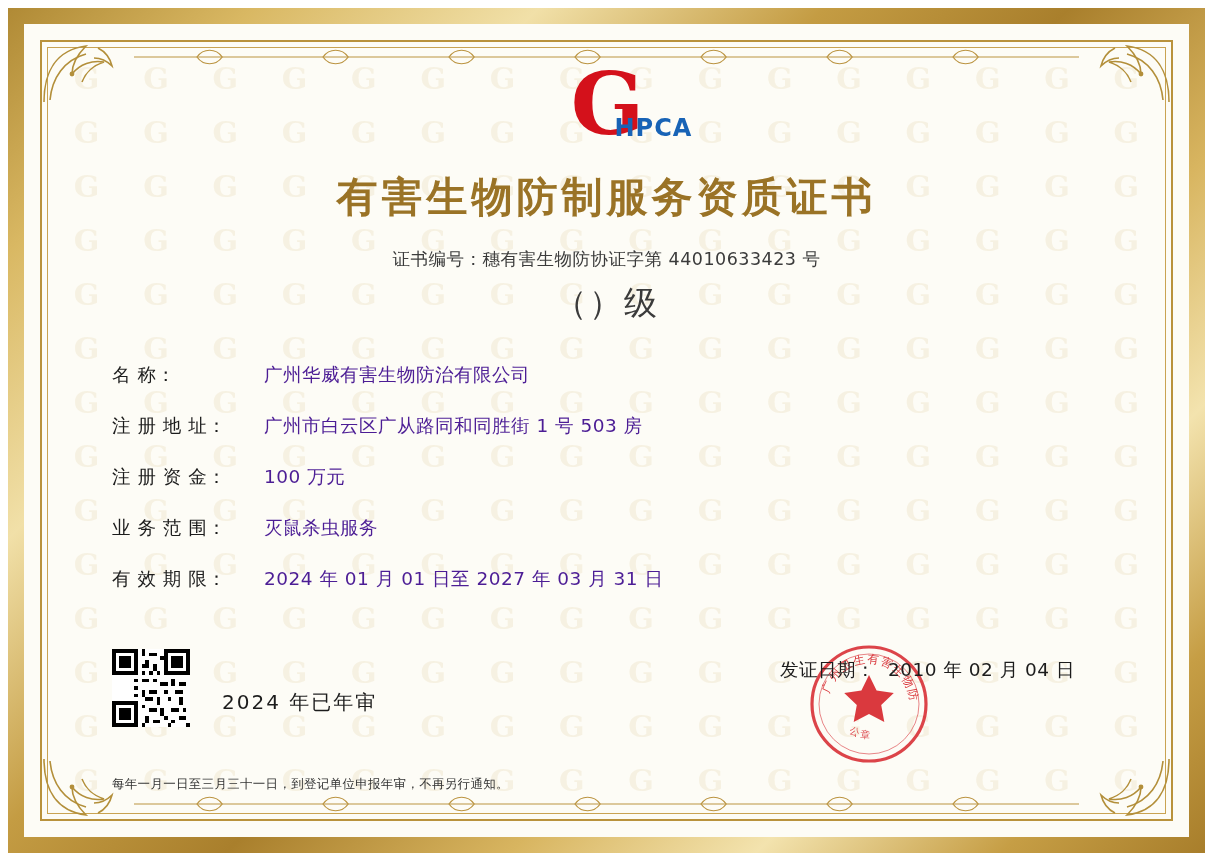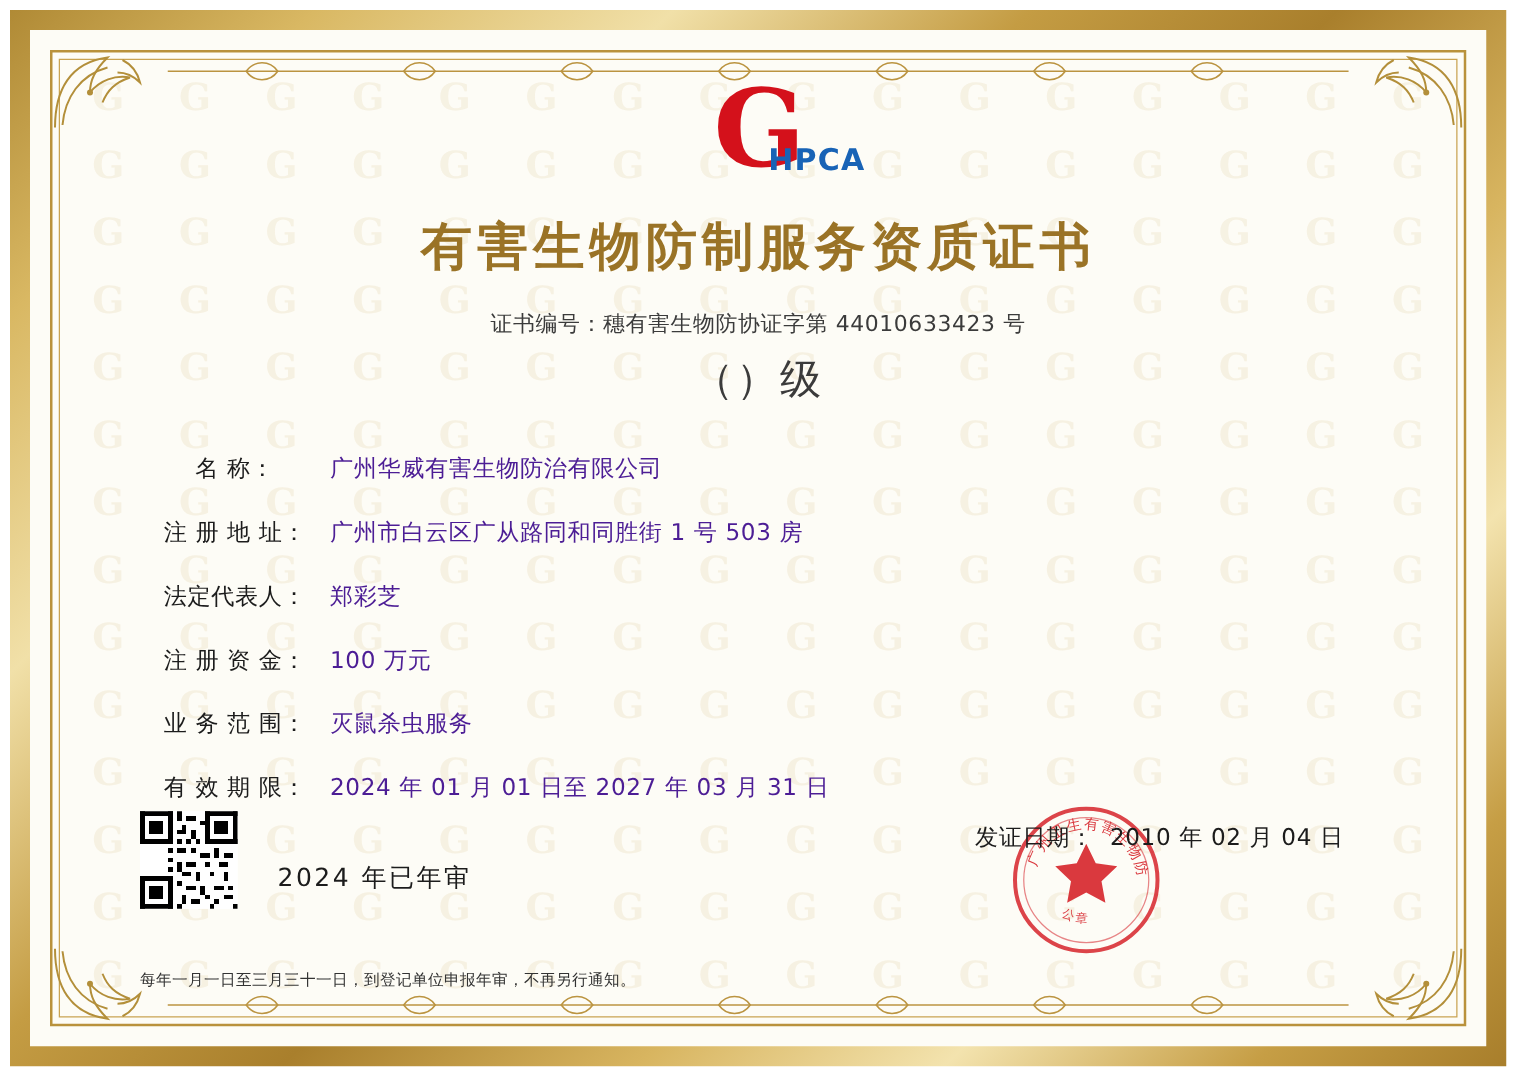--- a/index.html
+++ b/index.html
@@ -156,21 +156,20 @@
   .cert-grade {
     margin-top: 10px;
     text-align: center;
     font-size: 33px;
     color: #3b3b3b;
     letter-spacing: 2px;
   }
 
   .fields {
     margin: 36px 0 0 48px;
-    text-align: center;
   }
   .field-row {
     display: flex;
     align-items: baseline;
     margin-bottom: 26px;
   }
   .field-label {
     width: 152px;
     flex: 0 0 152px;
     font-size: 18.5px;
@@ -568,24 +567,20 @@
         <div class="cert-grade">（）级</div>
 
         <div class="fields">
           <div class="field-row">
             <div class="field-label">名        称：</div>
             <div class="field-value">广州华威有害生物防治有限公司</div>
           </div>
           <div class="field-row">
             <div class="field-label">注 册 地 址：</div>
             <div class="field-value">广州市白云区广从路同和同胜街 1 号 503 房</div>
-          </div>
-          <div class="field-row">
-            <div class="field-label">法定代表人：</div>
-            <div class="field-value">郑彩芝</div>
           </div>
           <div class="field-row">
             <div class="field-label">注 册 资 金：</div>
             <div class="field-value">100 万元</div>
           </div>
           <div class="field-row">
             <div class="field-label">业 务 范 围：</div>
             <div class="field-value">灭鼠杀虫服务</div>
           </div>
           <div class="field-row">

